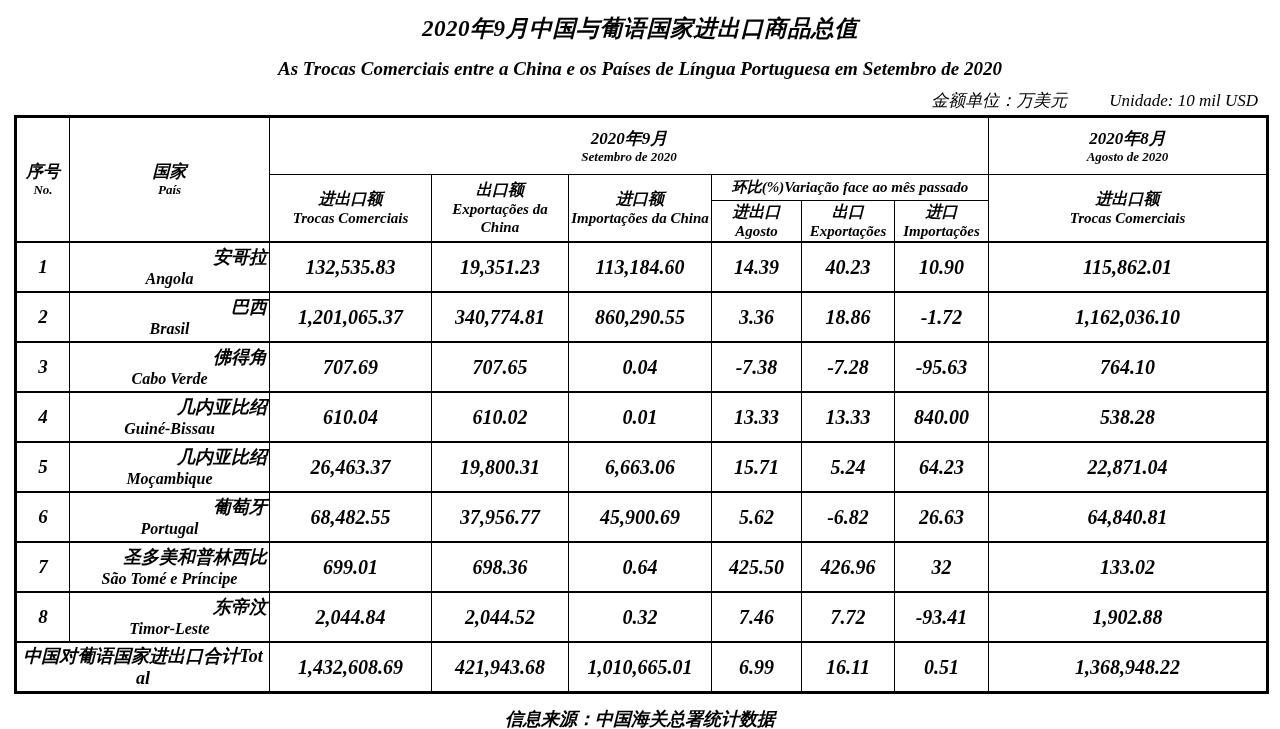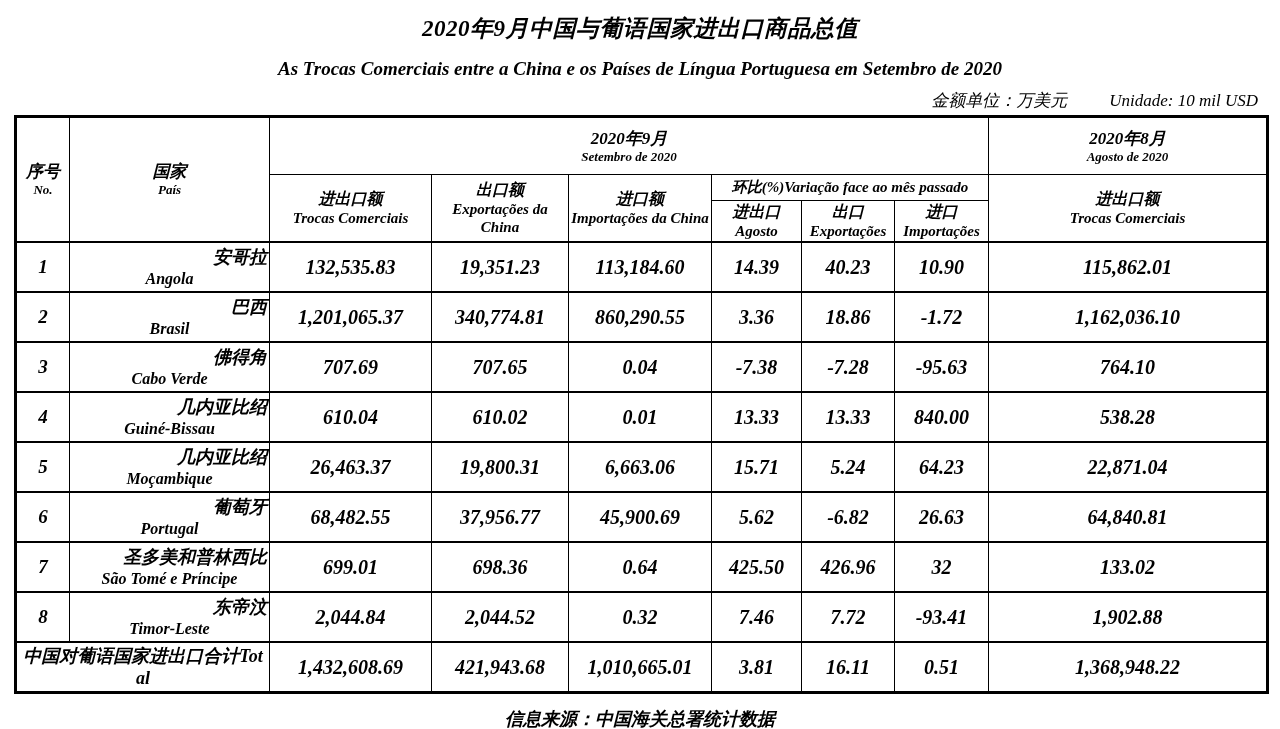--- a/index.html
+++ b/index.html
@@ -268,21 +268,21 @@
         <td class="num">7.46</td>
         <td class="num">7.72</td>
         <td class="num">-93.41</td>
         <td class="num">1,902.88</td>
       </tr>
       <tr>
         <td colspan="2" class="c-total-label">中国对葡语国家进出口合计Total</td>
         <td class="num">1,432,608.69</td>
         <td class="num">421,943.68</td>
         <td class="num">1,010,665.01</td>
-        <td class="num">3.81</td>
+        <td class="num">6.99</td>
         <td class="num">16.11</td>
         <td class="num">0.51</td>
         <td class="num">1,368,948.22</td>
       </tr>
     </tbody>
   </table>
 
   <div class="source-zh">信息来源：中国海关总署统计数据</div>
 
 </div>

